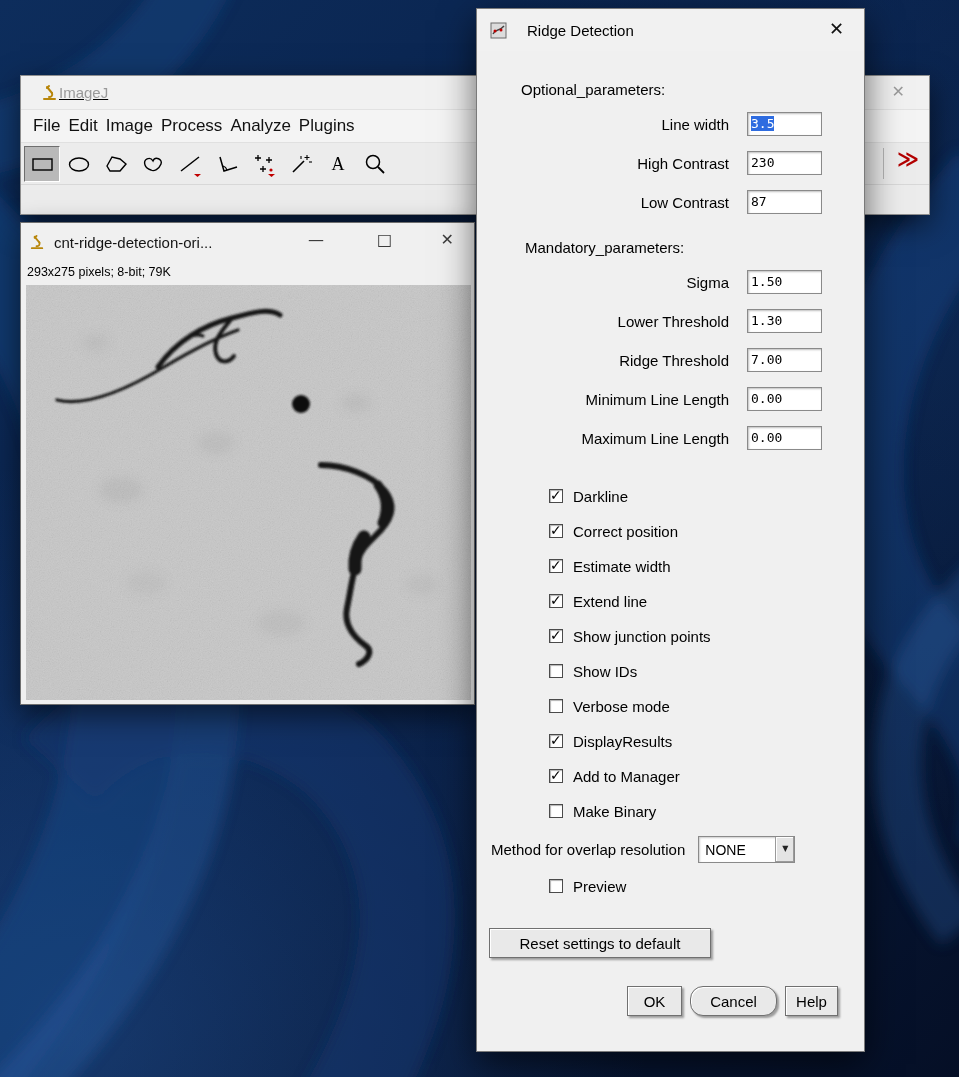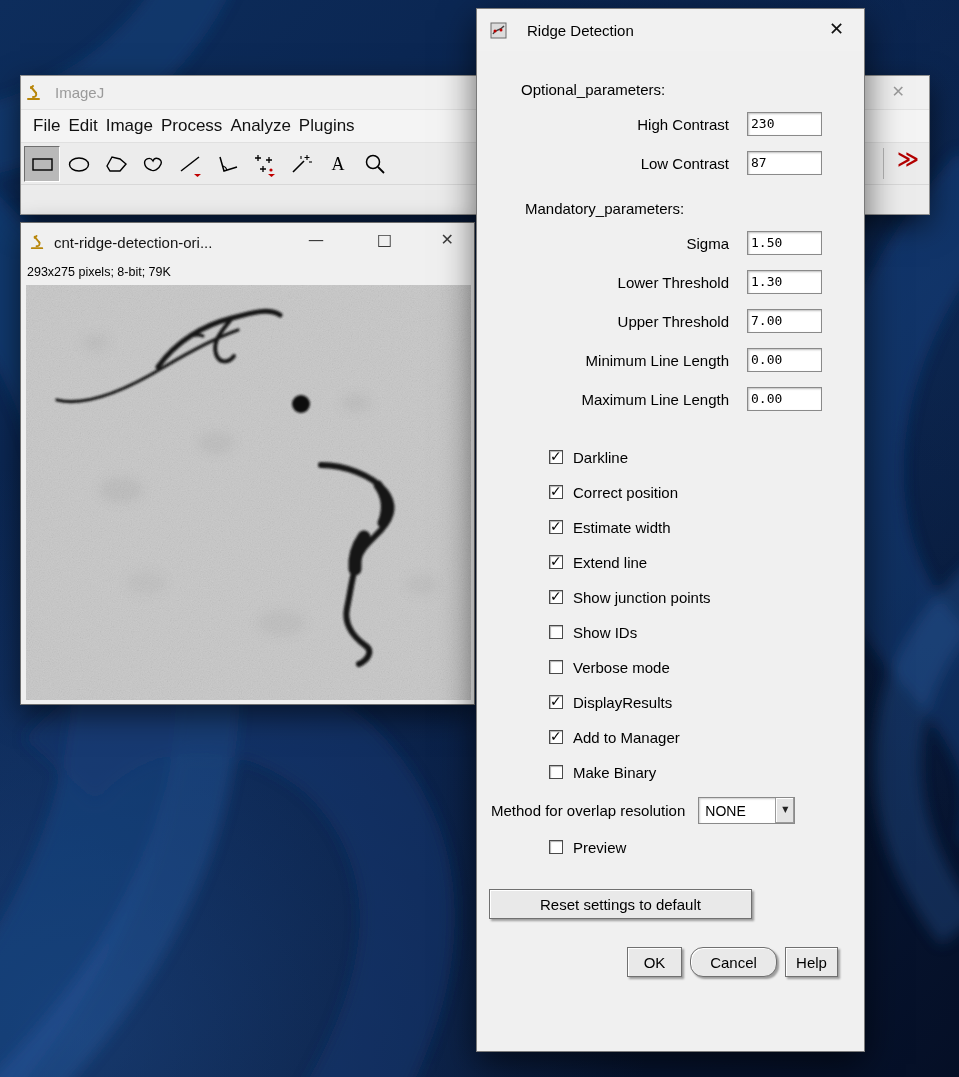--- a/index.html
+++ b/index.html
@@ -16,21 +16,21 @@
   .desktop svg{position:absolute;inset:0;}
 
   
   .win{position:absolute;background:#ececec;border:1px solid #8f8f8f;
        box-shadow:0 10px 28px rgba(0,0,0,.55);}
   .titlebar{position:relative;display:flex;align-items:center;background:#f1f1f1;}
   .glyph{font-family:"DejaVu Sans",sans-serif;line-height:1;cursor:default;}
 
   
   .imagej{left:20px;top:75px;width:910px;height:140px;z-index:1;overflow:hidden;}
-  .imagej .titlebar{height:34px;padding-left:4px;gap:12px;border-bottom:1px solid #e2e2e2;}
+  .imagej .titlebar{height:34px;padding-left:20px;gap:0;border-bottom:1px solid #e2e2e2;text-decoration:underline;}
   .imagej .title{font-size:15px;color:#9a9a9a;}
   .imagej .close{position:absolute;right:24px;top:8px;font-size:16px;color:#9a9a9a;}
   .menubar{height:33px;display:flex;align-items:center;gap:8px;padding-left:12px;
            background:#f4f4f4;border-bottom:1px solid #e0e0e0;}
   .menu{font-size:17px;color:#111;}
   .toolbar{position:relative;height:42px;background:#ececec;display:flex;align-items:center;
            padding-left:3px;gap:1px;border-bottom:1px solid #d8d8d8;}
   .tbtn{width:36px;height:36px;display:flex;align-items:center;justify-content:center;}
   .tbtn.sel{background:#b9b9b9;border:1px solid;border-color:#6e6e6e #fff #fff #6e6e6e;}
   .tb-sep{position:absolute;left:862px;top:5px;width:1px;height:31px;background:#b5b5b5;}
@@ -78,21 +78,21 @@
   .combo-val{flex:1;font-size:14px;color:#000;padding:5px 0 0 6px;}
   .combo-btn{width:19px;background:#e4e4e4;border-left:1px solid #9a9a9a;display:flex;
              align-items:center;justify-content:center;box-shadow:inset -1px -1px 0 #9a9a9a,inset 1px 1px 0 #fff;}
   .combo-btn .arrow{font-size:8px;color:#222;}
 
   .pvrow{margin-top:12px;}
 
   .btn{font-family:"Liberation Sans",sans-serif;font-size:15px;color:#000;background:#e9e9e9;
        border:1px solid #707070;box-shadow:inset 1px 1px 0 #fff,2px 2px 2px rgba(0,0,0,.35);
        height:30px;cursor:default;}
-  .reset{margin:18px 0 0 12px;width:263px;}
+  .reset{margin:18px 0 0 12px;width:222px;}
   .btnrow{display:flex;justify-content:flex-end;gap:8px;margin-top:28px;padding-right:26px;}
   .ok{width:55px;} .cancel{width:87px;border-radius:13px;} .help{width:53px;}
 
   .appicon svg,.dlgicon svg{display:block;}
 </style>
 </head>
 <body>
 
 <div class="desktop">
   <svg width="959" height="1077" viewBox="0 0 959 1077">
@@ -275,40 +275,44 @@
           <circle cx="11" cy="8" r="1.5" fill="#c00000"></circle>
       </svg>
     </span>
     <span class="title">Ridge Detection</span>
     <span class="glyph close">✕</span>
   </div>
 
   <div class="sect sect1">Optional_parameters:</div>
 
   <div class="frow">
+    <label class="flabel">Line width</label>
+    <div class="fbox"><span class="fval on">3.5</span></div>
+  </div>
+  <div class="frow">
     <label class="flabel">High Contrast</label>
     <div class="fbox"><span class="fval">230</span></div>
   </div>
   <div class="frow">
     <label class="flabel">Low Contrast</label>
     <div class="fbox"><span class="fval">87</span></div>
   </div>
 
   <div class="sect sect2">Mandatory_parameters:</div>
 
   <div class="frow">
     <label class="flabel">Sigma</label>
     <div class="fbox"><span class="fval">1.50</span></div>
   </div>
   <div class="frow">
     <label class="flabel">Lower Threshold</label>
     <div class="fbox"><span class="fval">1.30</span></div>
   </div>
   <div class="frow">
-    <label class="flabel">Upper Threshold</label>
+    <label class="flabel">Ridge Threshold</label>
     <div class="fbox"><span class="fval">7.00</span></div>
   </div>
   <div class="frow">
     <label class="flabel">Minimum Line Length</label>
     <div class="fbox"><span class="fval">0.00</span></div>
   </div>
   <div class="frow">
     <label class="flabel">Maximum Line Length</label>
     <div class="fbox"><span class="fval">0.00</span></div>
   </div>

